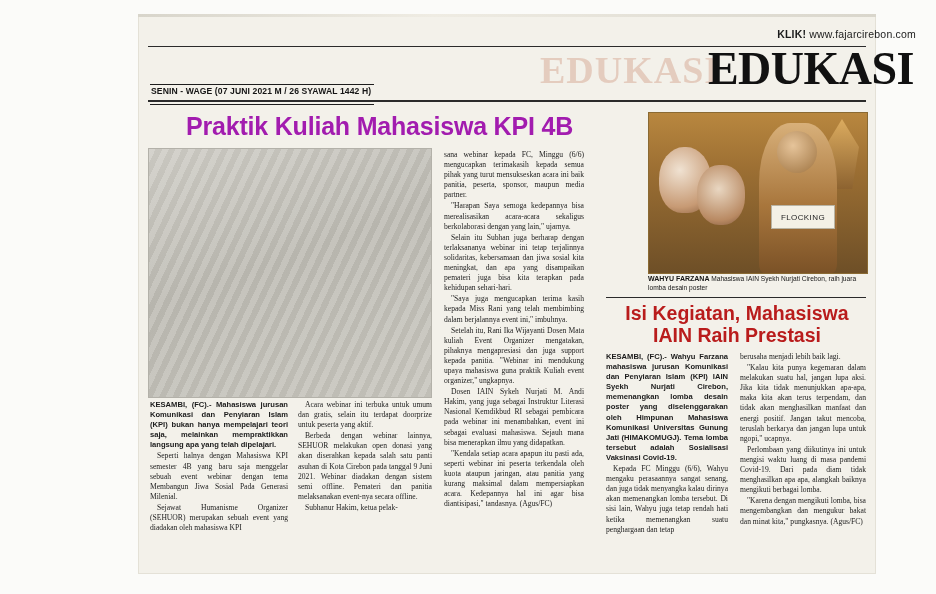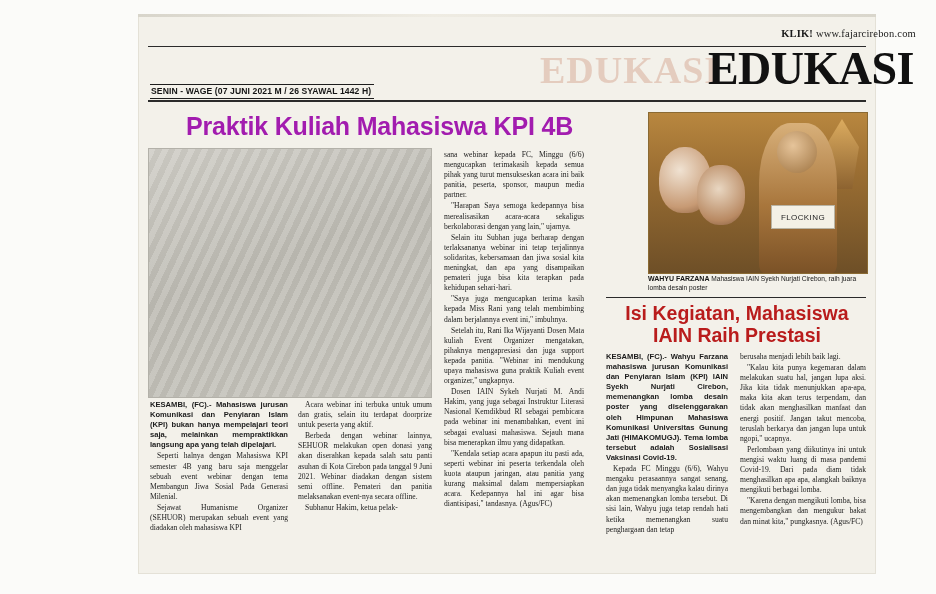--- a/index.html
+++ b/index.html
@@ -35,21 +35,21 @@
     top: 14px;
     width: 738px;
     height: 3px;
     background: linear-gradient(90deg, #d8d5cb, #efece3 40%, #d9d6cc);
   }
   
   .klik {
     position: absolute;
     right: 20px;
     top: 28px;
-    font-family: Liberation Serif, serif;
+    font-family: Liberation Sans, sans-serif;
     font-size: 10.5px;
     color: #1a1a1a;
     letter-spacing: .2px;
   }
   .klik b { font-weight: 700; }
   .masthead-rule {
     position: absolute;
     left: 148px;
     top: 46px;
     width: 718px;
@@ -78,21 +78,21 @@
     position: absolute;
     left: 150px;
     top: 84px;
     font-family: "Liberation Sans", sans-serif;
     font-size: 8.6px;
     font-weight: 700;
     color: #141414;
     letter-spacing: .1px;
     border-top: 1px solid #1d1d1d;
     border-bottom: 1px solid #1d1d1d;
-    padding: 1px 3px 2px 1px;
+    padding: 1px 3px 8px 1px;
   }
   .section-title {
     position: absolute;
     right: 22px;
     top: 46px;
     font-family: "Liberation Serif", serif;
     font-size: 46px;
     font-weight: 700;
     letter-spacing: -0.5px;
     color: #111;

